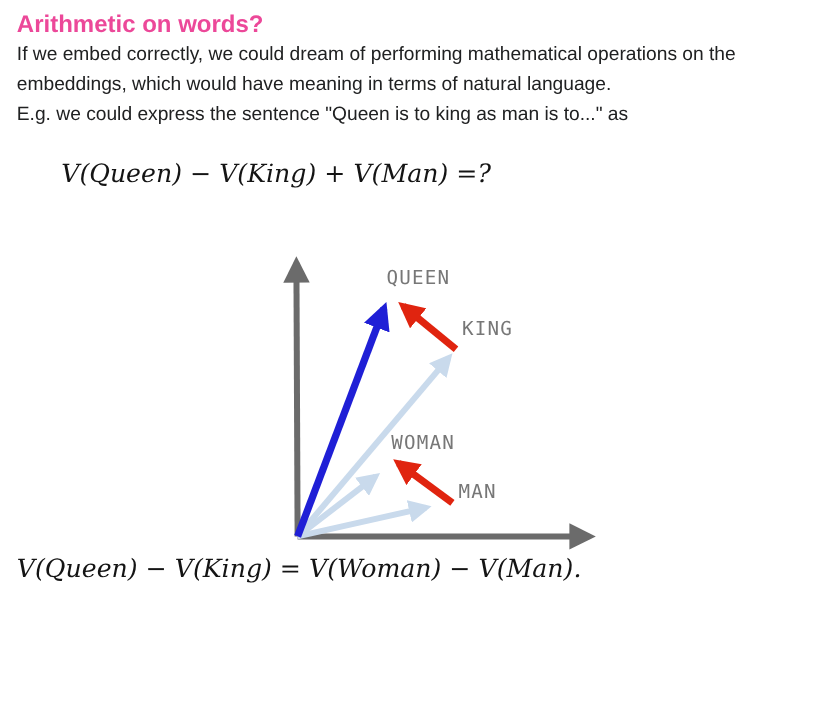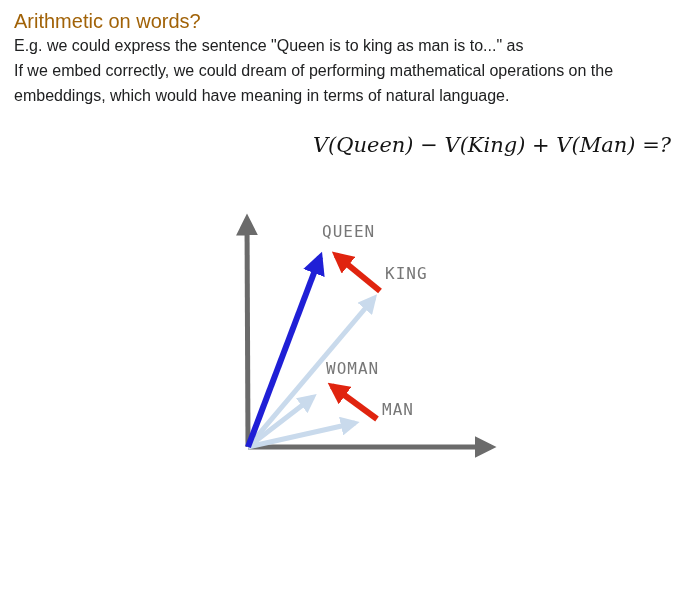--- a/index.html
+++ b/index.html
@@ -1,49 +1,49 @@
 <!DOCTYPE html>
 <html><head>
 <meta charset="utf-8">
 <style>
   html,body{margin:0;padding:0}
   body{
     width:685px;height:605px;overflow:hidden;background:#ffffff;
     font-family:"Liberation Sans",sans-serif;color:#202122;
   }
   .page{padding:0 14px}
-  h1.title{font-size:20px;line-height:24px;font-weight:normal;color:#a16207;margin:9px 0 0}
+  h1.title{font-size:20px;line-height:24px;font-weight:bold;color:#ec4899;margin:9px 0 0}
   p.body-text{font-size:16px;line-height:25px;margin:0}
   .intro{margin-top:17px}
   .example{margin-top:14px}
   .formula{
     font-family:"DejaVu Serif",serif;font-style:italic;
     font-size:21px;color:#141414;white-space:nowrap;
   }
-  .formula-question{margin:22px 0 0 37px;text-align:right;line-height:30px}
+  .formula-question{margin:22px 0 0 37px;text-align:left;line-height:30px}
   .formula-answer{margin:1px 0 0;line-height:28px}
   svg.diagram{display:block;margin:37px 0 0 171px}
   .dlabel{font-family:"DejaVu Sans Mono",monospace;font-size:16px;letter-spacing:1px;fill:#777777}
   .observation{margin-top:11px}
   .conclusion{margin-top:14px}
   .inline-code{
     font-family:"DejaVu Sans Mono",monospace;font-size:15px;
     background:#f2f2f2;border-radius:3px;padding:2px 7px;color:#333333;
   }
 </style>
 </head>
 <body>
 
 <div class="page">
 
   <h1 class="title">Arithmetic on words?</h1>
 
+  <p class="body-text intro">If we embed correctly, we could dream of performing mathematical operations on the embeddings, which would have meaning in terms of natural language.</p>
+
   <p class="body-text example">E.g. we could express the sentence "Queen is to king as man is to..." as</p>
-
-  <p class="body-text intro">If we embed correctly, we could dream of performing mathematical operations on the embeddings, which would have meaning in terms of natural language.</p>
 
   <div class="formula formula-question">V(Queen) − V(King) + V(Man) =?</div>
 
   <svg class="diagram" width="340" height="262" viewBox="0 0 340 262" xmlns="http://www.w3.org/2000/svg">
     <defs>
       <marker id="ah-axis" viewBox="0 0 10 10" refX="7.5" refY="5" markerWidth="4.4" markerHeight="4.4" orient="auto">
         <path d="M0,0 L10,5 L0,10 z" fill="#6b6b6b"></path>
       </marker>
       <marker id="ah-base" viewBox="0 0 10 10" refX="7.5" refY="5" markerWidth="3.8" markerHeight="3.8" orient="auto">
         <path d="M0,0 L10,5 L0,10 z" fill="#c9daec"></path>
@@ -68,15 +68,16 @@
     <line x1="195" y1="94" x2="151" y2="58" stroke-width="6" marker-end="url(#ah-red)" stroke="#e0240f"></line>
     <line x1="192" y1="222" x2="147" y2="189" stroke-width="6" marker-end="url(#ah-red)" stroke="#e0240f"></line>
 
     <text class="dlabel" x="137" y="40">QUEEN</text>
     <text class="dlabel" x="200" y="82">KING</text>
     <text class="dlabel" x="141" y="177">WOMAN</text>
     <text class="dlabel" x="197" y="218">MAN</text>
   </svg>
 
 
+  <div class="formula formula-answer">V(Queen) − V(King) = V(Woman) − V(Man).</div>
 
 
 </div>
 
 </body></html>

